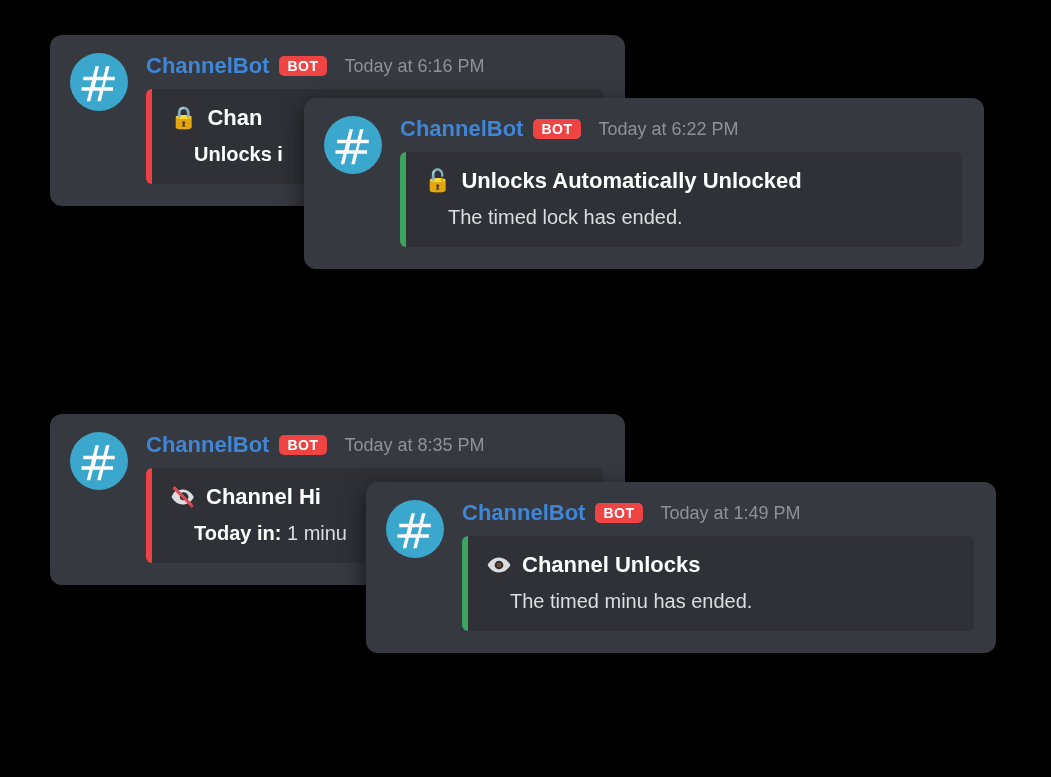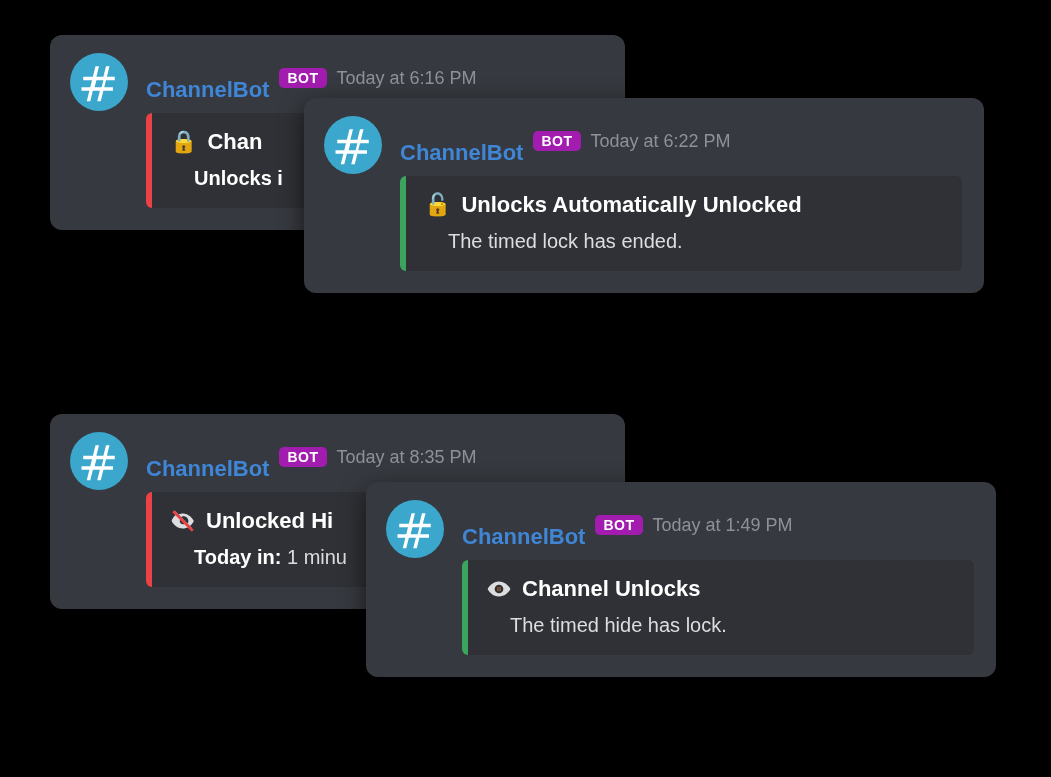--- a/index.html
+++ b/index.html
@@ -36,34 +36,34 @@
     display: flex;
     align-items: center;
     gap: 10px;
     margin-bottom: 10px;
     flex-wrap: nowrap;
   }
   .author {
     color: #3f86d6;
     font-weight: 600;
     font-size: 22px;
-    margin-top: 24px;
   }
   .bot-tag {
-    background: #a21caf;
+    background: #ef4444;
     color: #fff;
     font-size: 14px;
     font-weight: 600;
     padding: 2px 8px;
     border-radius: 5px;
     letter-spacing: 0.5px;
   }
   .timestamp {
     color: #8e9297;
     font-size: 18px;
+    margin-left: 8px;
   }
   .embed {
     display: flex;
     background: #2f3136;
     border-radius: 6px;
     overflow: hidden;
   }
   .embed-bar {
     width: 6px;
     flex-shrink: 0;
@@ -169,21 +169,21 @@
     <div class="embed">
       <div class="embed-bar bar-red"></div>
       <div class="embed-content">
         <div class="embed-title">
           <span style="display:inline-flex;align-items:center;">
             <svg width="26" height="26" viewBox="0 0 24 24">
                 <path fill="#dcddde" d="M12 5c5 0 9 4.5 10 7-.6 1.5-2.1 3.6-4.2 5.1l-2.1-2.1c.8-.8 1.3-1.9 1.3-3 0-2.5-2-4.5-4.5-4.5-1.1 0-2.2.5-3 1.3L7.1 6.4C8.6 5.5 10.2 5 12 5zM3 4l2.3 2.3C3.4 7.9 2.1 10 1.5 12c1 2.5 5 7 10.5 7 1.8 0 3.4-.5 4.9-1.4L19 20l1.4-1.4L4.4 2.6 3 4zm6.5 6.5l4 4c-.4.3-1 .5-1.5.5-1.7 0-3-1.3-3-3 0-.5.2-1.1.5-1.5z"></path>
                 <line x1="3" y1="3" x2="21" y2="21" stroke="#ed4245" stroke-width="2.5"></line>
               </svg>
           </span>
-          <span>Unlocked Hi</span>
+          <span>Channel Hi</span>
         </div>
         <div class="embed-desc">
           <span class="bold">Today in:</span><span> 1 minu</span>
         </div>
       </div>
     </div>
   </div>
 </div>
 
 <div id="card4" class="message-card">
@@ -204,18 +204,18 @@
         <div class="embed-title">
           <span style="display:inline-flex;align-items:center;">
             <svg width="26" height="26" viewBox="0 0 24 24">
                 <path fill="#dcddde" d="M12 5c5.5 0 9.5 4.5 10.5 7-1 2.5-5 7-10.5 7S2.5 14.5 1.5 12C2.5 9.5 6.5 5 12 5zm0 3a4 4 0 100 8 4 4 0 000-8zm0 2.2a1.8 1.8 0 110 3.6 1.8 1.8 0 010-3.6z"></path>
                 <circle cx="12" cy="12" r="2" fill="#7b4a2b"></circle>
               </svg>
           </span>
           <span>Channel Unlocks</span>
         </div>
         <div class="embed-desc">
-          <span class="bold"></span><span>The timed hide has lock.</span>
+          <span class="bold"></span><span>The timed minu has ended.</span>
         </div>
       </div>
     </div>
   </div>
 </div>
 
 </body></html>

